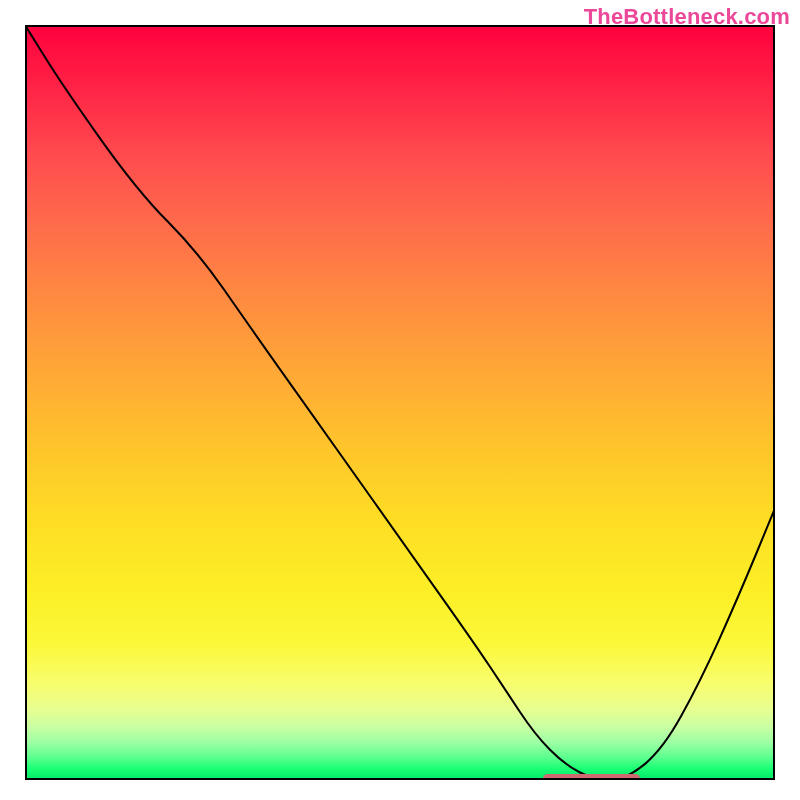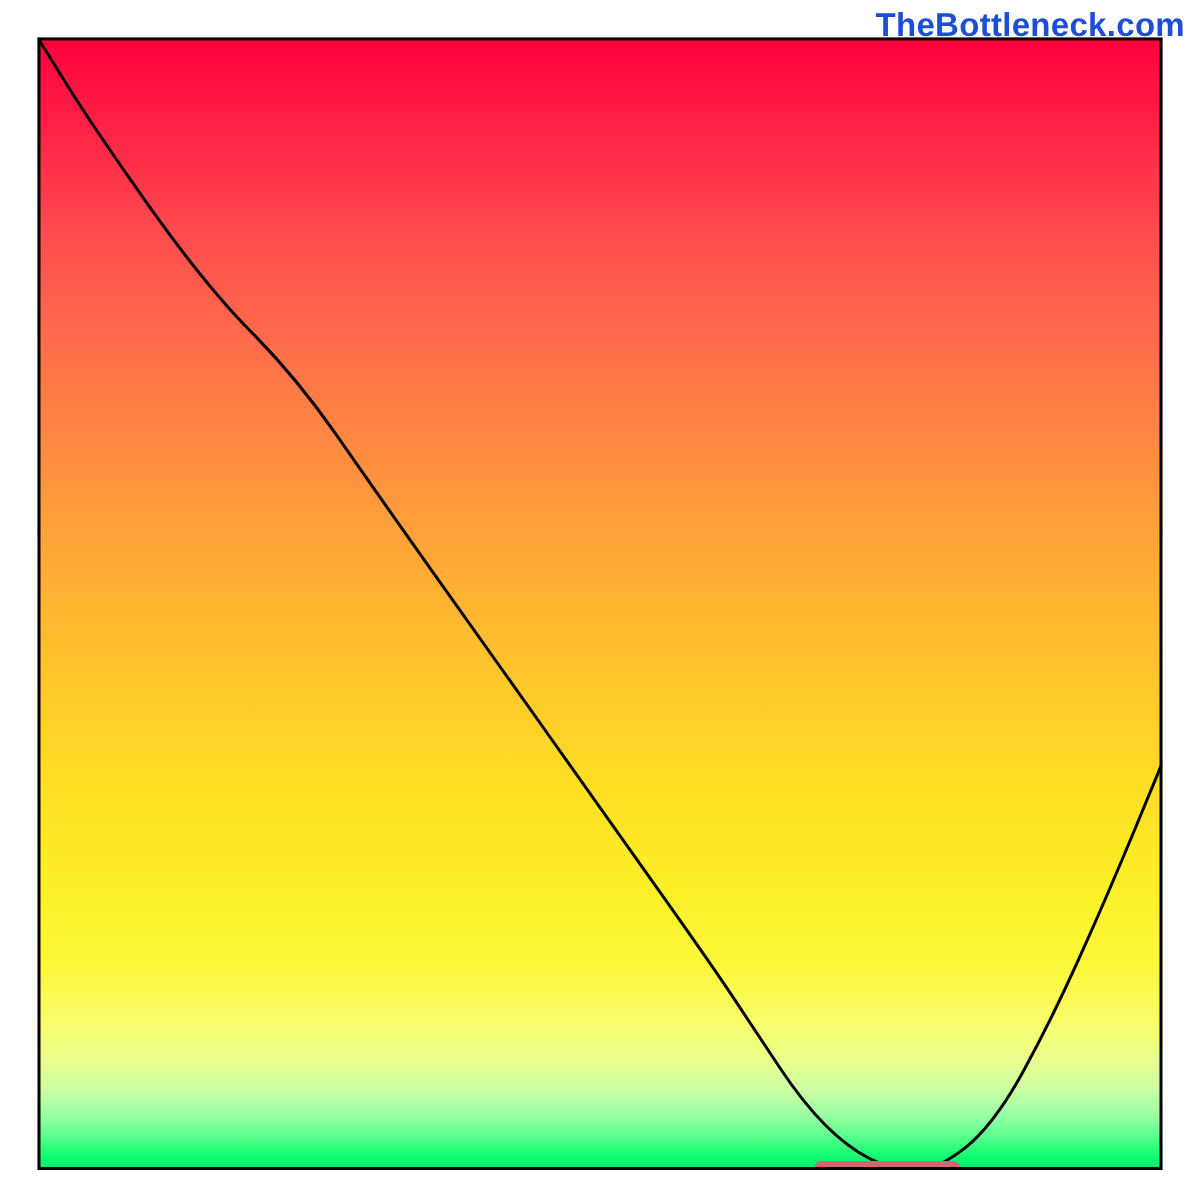--- a/index.html
+++ b/index.html
@@ -15,21 +15,21 @@
     position: relative;
     width: 800px;
     height: 800px;
   }
   .watermark {
     position: absolute;
     top: 4px;
     right: 10px;
     font-size: 22px;
     font-weight: 600;
-    color: #1d4ed8;
+    color: #ec4899;
     letter-spacing: 0.2px;
   }
   .plot-area {
     position: absolute;
     left: 25px;
     top: 25px;
     width: 750px;
     height: 755px;
     overflow: hidden;
     background: #ffffff;

